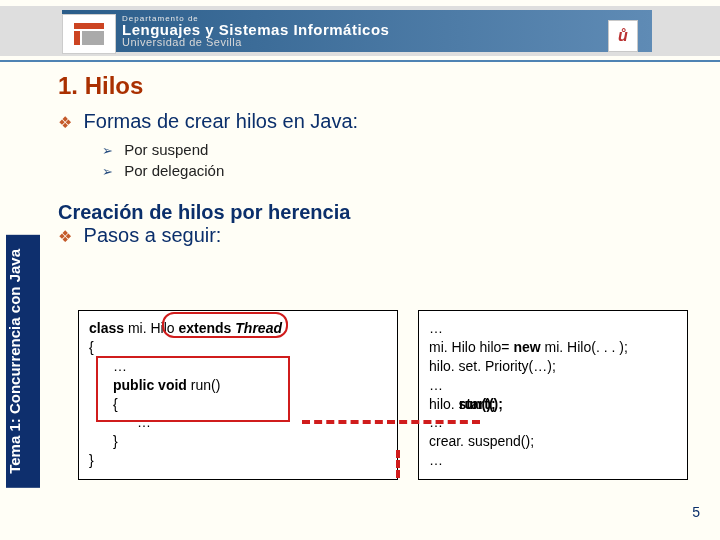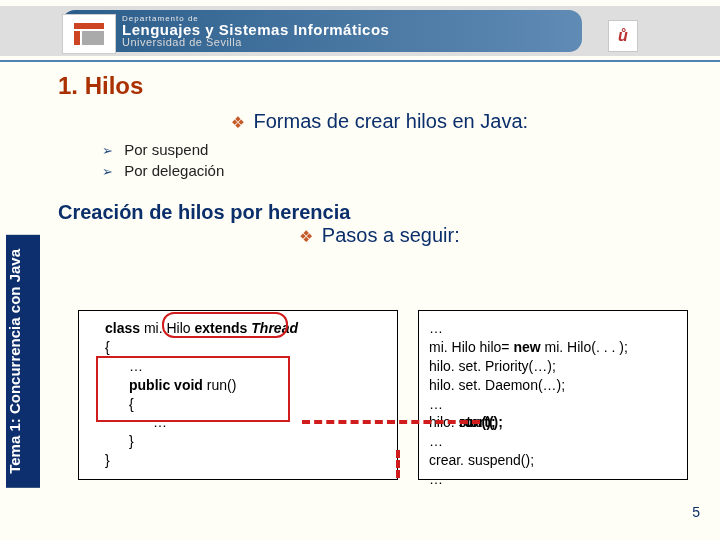--- a/index.html
+++ b/index.html
@@ -22,29 +22,28 @@
     position: absolute;
     left: 0; top: 6px;
     width: 720px;
     height: 50px;
     background: #dedede;
   }
   .top-bar-inner {
     position: absolute;
     left: 62px; top: 4px;
     height: 42px;
-    width: 520px;
+    width: 590px;
     background: linear-gradient(90deg, #2b5d8a, #5f8bb5);
     color: #fff;
     display: flex;
     flex-direction: column;
     justify-content: center;
     padding-left: 60px;
     box-sizing: border-box;
-    border-radius: 13px;
   }
   .top-bar-inner .dept {
     font-size: 8px;
     letter-spacing: 1px;
     color: #e8e8e8;
     margin-bottom: -2px;
   }
   .top-bar-inner .title {
     font-size: 15px;
     font-weight: bold;
@@ -120,21 +119,20 @@
   .content {
     position: absolute;
     left: 58px;
     top: 110px;
     width: 640px;
     color: #0b2f6b;
   }
   .bullet-main {
     font-size: 20px;
     margin-bottom: 6px;
-    text-align: center;
   }
   .bullet-main .diamond {
     color: #c45a2a;
     font-size: 16px;
     display: inline-block;
     width: 20px;
   }
   .bullet-sub {
     font-size: 15px;
     margin-left: 44px;
@@ -155,21 +153,21 @@
   }
   .code-area {
     position: absolute;
     left: 78px;
     top: 310px;
     width: 320px;
     height: 170px;
     border: 1.5px solid #000;
     background: #fff;
     box-sizing: border-box;
-    padding: 8px 26px;
+    padding: 8px 10px;
     font-family: Arial, sans-serif;
     font-size: 14px;
     color: #000;
     line-height: 1.35;
   }
   .code-area2 {
     position: absolute;
     left: 418px;
     top: 310px;
     width: 270px;
@@ -294,21 +292,20 @@
     <div style="padding-left:24px;">}</div>
     <div>}</div>
   </div>
 
   <div class="code-area2">
     <div>…</div>
     <div>
       <span>mi. Hilo hilo= </span><b>new </b><span>mi. Hilo(. . . );</span>
     </div>
     <div>hilo. set. Priority(…);</div>
-    <div>hilo. set. Daemon(…);</div>
     <div>…</div>
     <div class="strike-overlay">
       <span>hilo. </span><b>start();</b>
       <span class="over" style="left:30px;"><b>run();</b></span>
     </div>
     <div>…</div>
     <div>crear. suspend();</div>
     <div>…</div>
   </div>
 

